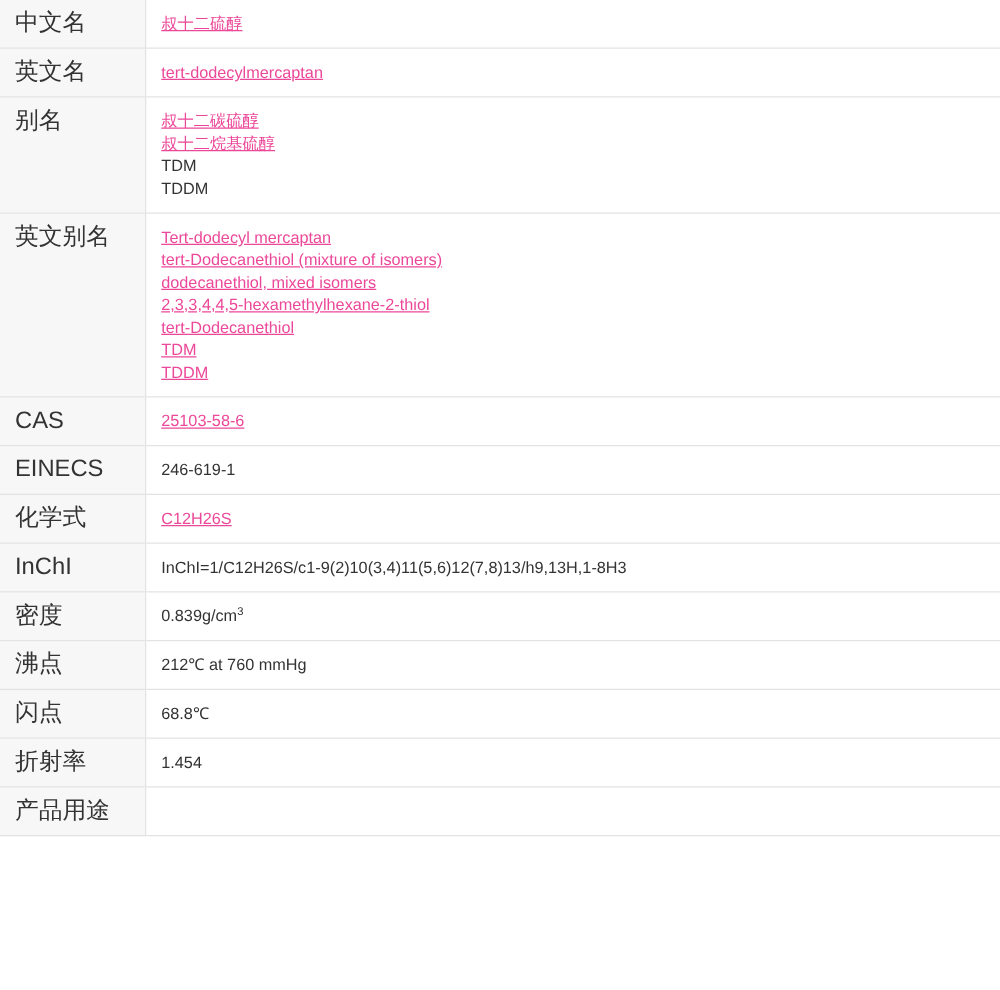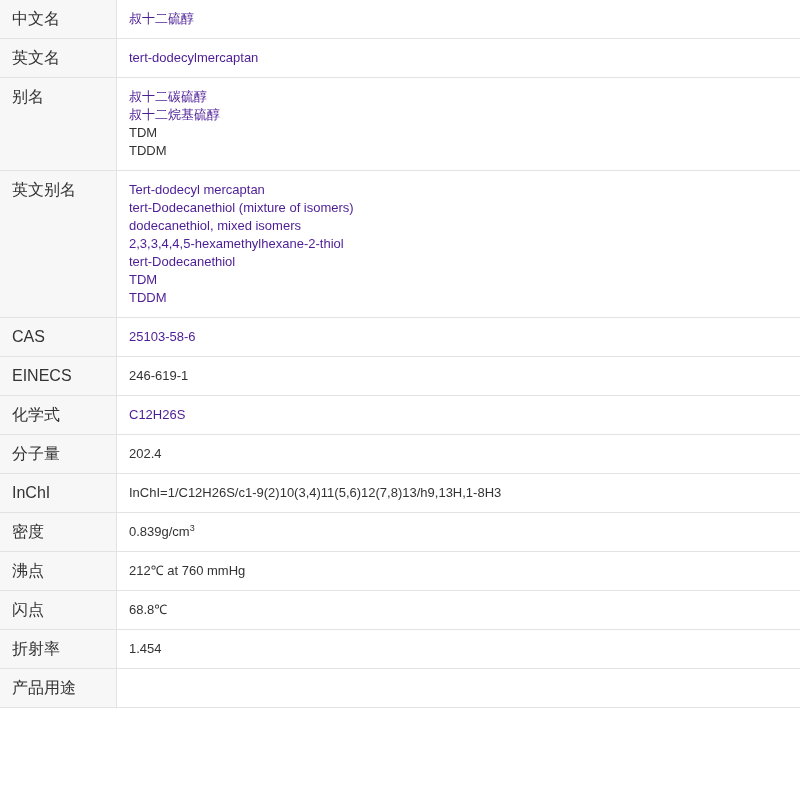--- a/index.html
+++ b/index.html
@@ -26,34 +26,35 @@
   .prop-table td {
     vertical-align: top;
     padding: 10px 12px;
     line-height: 18px;
   }
   td.label-cell {
     width: 92px;
     background: #f7f7f7;
     border-right: 1px solid #e3e3e3;
     color: #333333;
-    font-size: 16px;
+    font-size: 19px;
     white-space: nowrap;
   }
   td.value-cell {
     background: #ffffff;
     color: #333333;
     font-size: 13px;
     word-break: break-all;
   }
   .line {
     display: block;
   }
   .line.link {
-    color: #4c1d95;
+    color: #ec4899;
+    text-decoration: underline;
   }
   .line.plain {
     color: #333333;
   }
   sup {
     font-size: 9px;
     vertical-align: super;
     line-height: 0;
   }
 </style>
@@ -114,26 +115,20 @@
       </td>
     </tr>
 
     <tr>
       <td class="label-cell">化学式</td>
       <td class="value-cell">
         <span class="line link">C12H26S</span>
       </td>
     </tr>
 
-    <tr>
-      <td class="label-cell">分子量</td>
-      <td class="value-cell">
-        <span class="line plain">202.4</span>
-      </td>
-    </tr>
 
     <tr>
       <td class="label-cell">InChI</td>
       <td class="value-cell">
         <span class="line plain">InChI=1/C12H26S/c1-9(2)10(3,4)11(5,6)12(7,8)13/h9,13H,1-8H3</span>
       </td>
     </tr>
 
     <tr>
       <td class="label-cell">密度</td>

